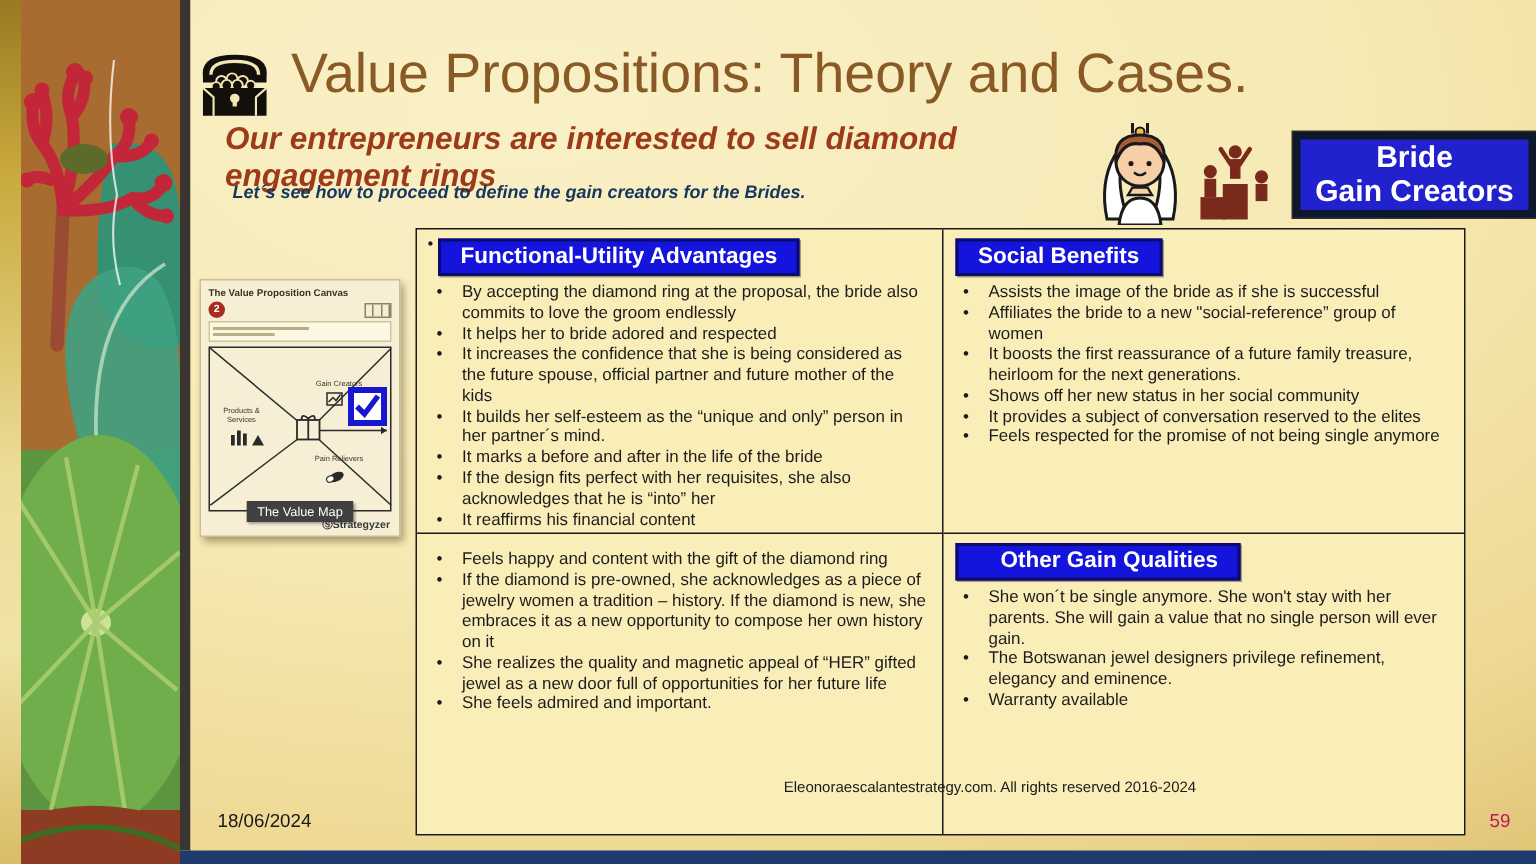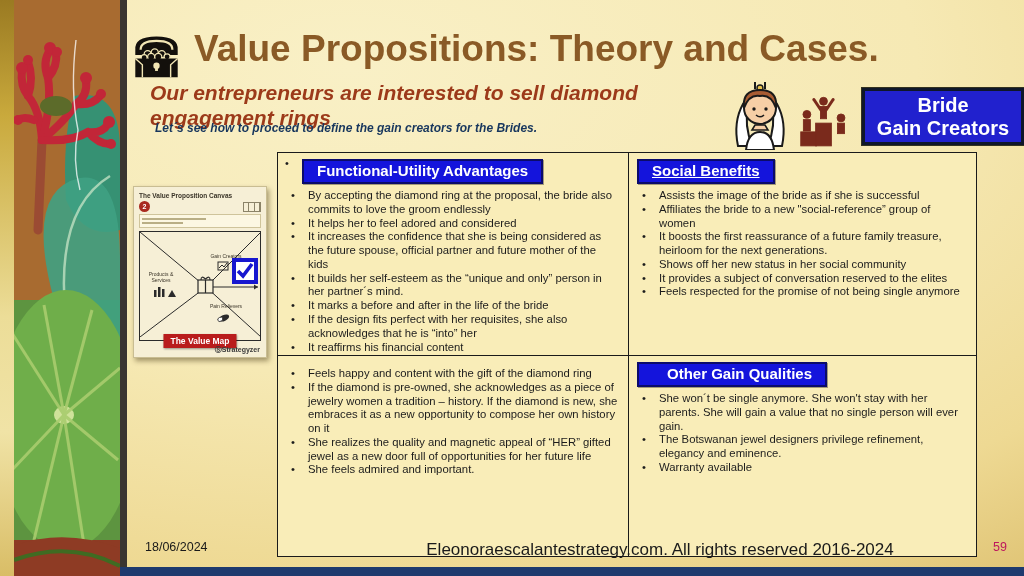--- a/index.html
+++ b/index.html
@@ -13,78 +13,78 @@
     background:linear-gradient(180deg,#9a7a22 0%,#c9a93c 20%,#ecdd98 55%,#f0e3a6 75%,#d9bd66 100%);}
   .artwork{position:absolute;left:14px;top:0;width:106px;height:576px;}
   .dark-divider{position:absolute;left:120px;top:0;width:7px;height:567px;background:#3a3531;}
   
   .slide{position:absolute;left:127px;top:0;width:897px;height:567px;
     background:radial-gradient(140% 120% at 25% 12%, #f9f0c6 0%, #f6e9b4 45%, #eed993 75%, #d9ba67 100%);}
   .bottom-bar{position:absolute;left:120px;top:567px;width:904px;height:9px;background:#1e3a6e;}
 
   .chest{position:absolute;left:130px;top:31px;width:53px;height:49px;}
   .page-title{position:absolute;left:194px;top:28px;width:790px;
-    font-size:37px;font-weight:700;color:#8a5a26;letter-spacing:0px;white-space:nowrap;}
+    font-size:37px;font-weight:400;color:#8a5a26;letter-spacing:0px;white-space:nowrap;}
   .intro-red{position:absolute;left:150px;top:81px;width:575px;
     font-size:21px;font-weight:bold;font-style:italic;color:#9c3a1a;line-height:1.17;}
   .intro-navy{position:absolute;left:155px;top:121px;width:600px;
     font-size:12px;font-weight:bold;font-style:italic;color:#17365d;}
 
   .bride-icon{position:absolute;left:728px;top:80px;width:64px;height:70px;}
   .podium-icon{position:absolute;left:799px;top:93px;width:49px;height:55px;}
   .gain-badge{position:absolute;left:862px;top:88px;width:162px;height:57px;
-    background:#2121ce;border:3px solid #0f172a;box-sizing:border-box;
+    background:#2121ce;border:5px solid #0f172a;box-sizing:border-box;
     display:flex;flex-direction:column;align-items:center;justify-content:center;
     color:#fff;font-weight:bold;font-size:20px;line-height:1.15;box-shadow:0 0 0 1px #33321f;}
 
   
   .thumb{position:absolute;left:133px;top:186px;width:134px;height:172px;
     background:#f6efd6;border:1px solid #c9bd92;box-shadow:2px 3px 5px rgba(60,45,10,.45);
     box-sizing:border-box;padding:5px 5px 3px 5px;}
   .thumb-title{font-size:6.5px;font-weight:bold;color:#3a3428;}
   .thumb-row{display:flex;align-items:center;justify-content:space-between;margin-top:2px;}
   .thumb-num{width:11px;height:11px;border-radius:50%;background:#a92a1f;color:#fff;
     font-size:7px;font-weight:bold;display:flex;align-items:center;justify-content:center;}
   .thumb-grid{width:16px;height:8px;border:1px solid #8b8368;display:flex;}
   .thumb-grid span{flex:1;border-right:1px solid #8b8368;}
   .thumb-form{margin-top:2px;background:#fcf7e2;border:1px solid #cfc49b;height:10px;padding:1px 2px;}
   .thumb-form .fl{height:2px;background:#b9ae85;margin-top:2px;width:55%;}
   .thumb-canvas{position:relative;margin-top:3px;height:108px;border:1.5px solid #2a2a2a;}
   .tc-label{position:absolute;font-size:5px;color:#3a3428;text-align:center;line-height:1.1;}
   .vm-badge{position:absolute;left:50%;transform:translateX(-50%);bottom:9px;
-    background:#b91c1c;color:#fff;font-size:8.5px;font-weight:bold;padding:2px 7px;
+    background:#404040;color:#fff;font-size:8.5px;font-weight:normal;padding:2px 7px;
     box-shadow:1px 1px 2px rgba(0,0,0,.4);white-space:nowrap;}
   .thumb-brand{position:absolute;right:6px;bottom:2px;font-size:7px;font-weight:bold;color:#3a3a3a;}
   .check-box{position:absolute;right:2px;top:26px;width:26px;height:26px;background:#fff;
     border:4px solid #1717cf;box-sizing:border-box;}
 
   
   .vtable{position:absolute;left:277px;top:152px;width:700px;height:405px;
     background:#f9edb8;border:1.5px solid #1a1a1a;box-sizing:border-box;
     display:grid;grid-template-columns:351px 1fr;grid-template-rows:203px 1fr;}
   .qcell{position:relative;box-sizing:border-box;padding:6px 8px 0 6px;overflow:hidden;}
   .qcell.c1{border-right:1.5px solid #1a1a1a;}
   .qcell.r1{border-bottom:1.5px solid #1a1a1a;}
   .q-header{display:inline-block;background:#1414dc;border:2px solid #0b0b6b;
     color:#fff;font-weight:bold;font-size:15px;padding:1px 13px 3px 13px;
     box-shadow:1px 1px 0 rgba(0,0,0,.35);}
-  .q1h{margin-left:18px;}
-  .q2h{margin-left:2px;text-decoration:underline;}
+  .q1h{margin-left:8px;}
+  .q2h{margin-left:2px;}
   .q3h{margin-left:6px;}
   .q4h{margin-left:2px;padding-left:28px;}
   .stray-dot{position:absolute;left:7px;top:4px;font-size:11px;color:#1c1c1c;}
   .q-list{margin-top:5px;}
   .bullet-row{display:flex;font-size:11.3px;line-height:1.22;color:#1c1c1c;}
   .bullet-row .dot{width:24px;flex:0 0 24px;padding-left:7px;box-sizing:border-box;}
   .bullet-row .bt{flex:1;padding-right:2px;}
 
   
   .footer-date{position:absolute;left:145px;top:540px;font-size:12.5px;color:#1a1a1a;}
-  .footer-copy{position:absolute;left:300px;top:540px;width:720px;text-align:center;
-    font-size:17px;color:#1a1a1a;}
+  .footer-copy{position:absolute;left:300px;top:520px;width:720px;text-align:center;
+    font-size:10px;color:#1a1a1a;}
   .footer-page{position:absolute;left:980px;top:540px;width:40px;text-align:center;
     font-size:12.5px;color:#be185d;}
 </style>
 </head>
 <body>
 
 <div class="gold-band"></div>
 <div class="artwork">
   <svg width="106" height="576" viewBox="0 0 106 576">
     <rect x="0" y="0" width="106" height="310" fill="#a86b30"></rect>
@@ -253,21 +253,21 @@
     <span class="stray-dot">•</span>
     <div class="q-header q1h">Functional-Utility Advantages</div>
     <div class="q-list">
 
     <div class="bullet-row">
           <span class="dot">•</span>
           <span class="bt">By accepting the diamond ring at the proposal, the bride also commits to love the groom endlessly</span>
         </div>
         <div class="bullet-row">
           <span class="dot">•</span>
-          <span class="bt">It helps her to feel adored and considered</span>
+          <span class="bt">It helps her to bride adored and respected</span>
         </div>
         <div class="bullet-row">
           <span class="dot">•</span>
           <span class="bt">It increases the confidence that she is being considered as the future spouse,  official partner and future mother of the kids</span>
         </div>
         <div class="bullet-row">
           <span class="dot">•</span>
           <span class="bt">It builds her self-esteem as the “unique and only” person in her partner´s mind.</span>
         </div>
         <div class="bullet-row">

